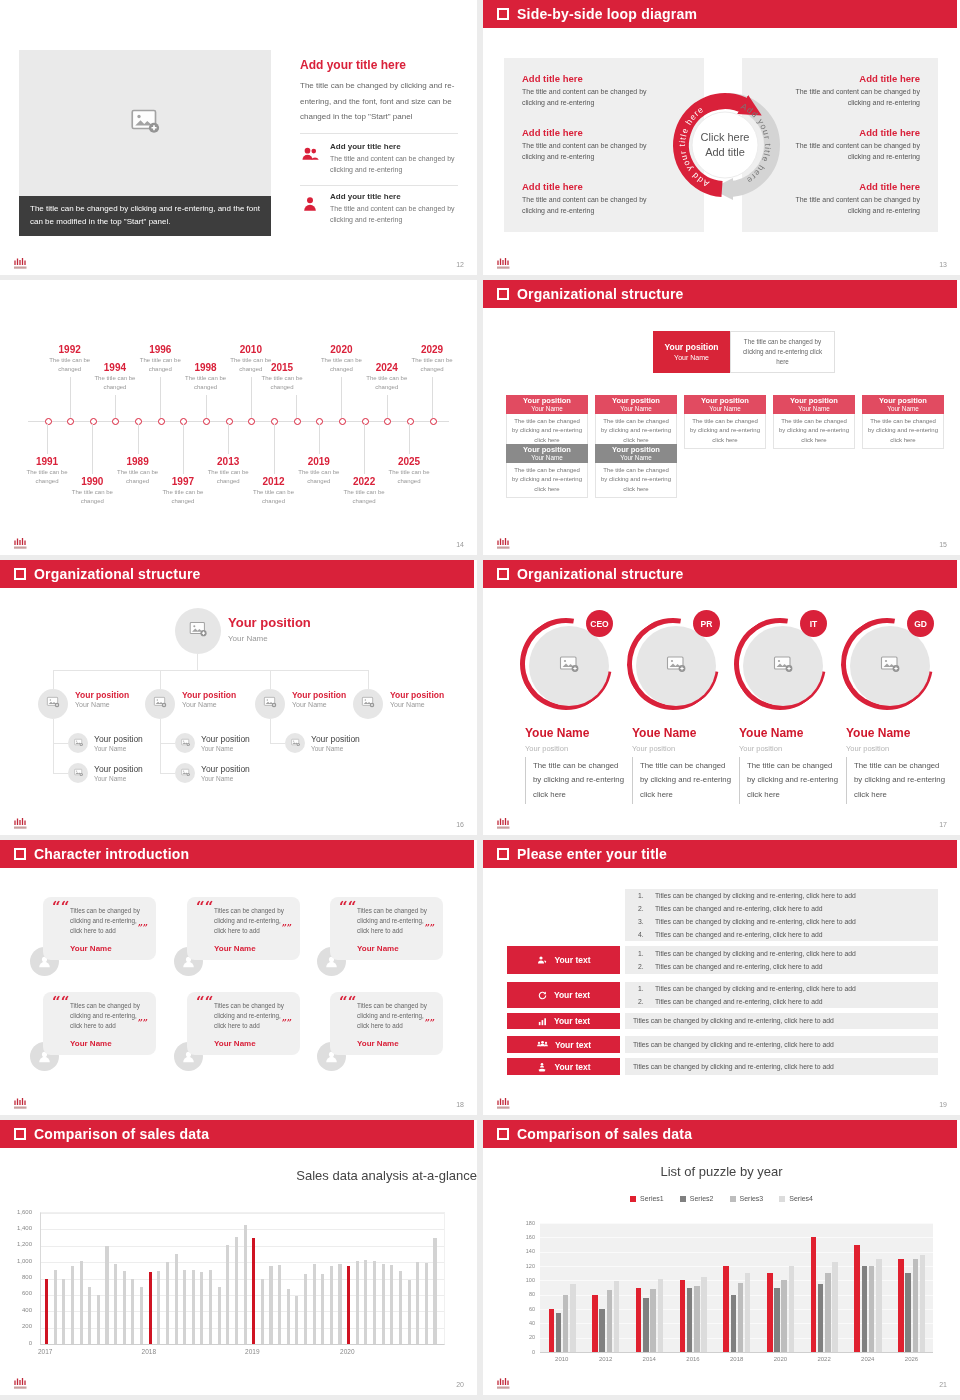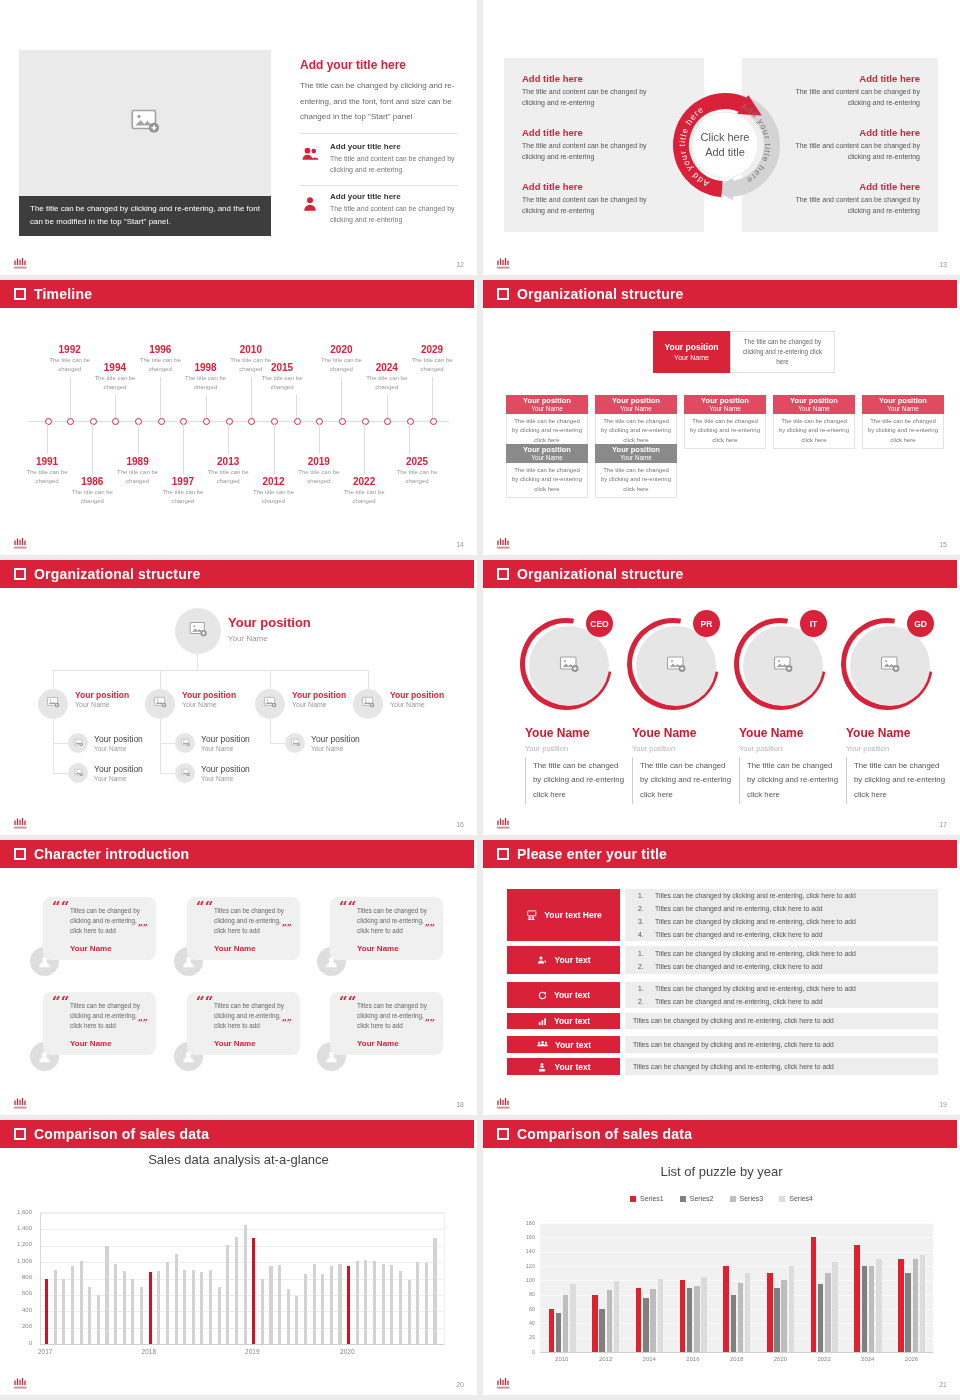--- a/index.html
+++ b/index.html
@@ -110,20 +110,24 @@
             <path d="M5 20a7 7 0 0114 0z"></path>
           </svg></div>
         <div>
           <div class="s12-it">Add your title here</div>
           <div class="s12-ix">The title and content can be changed by clicking and re-entering</div>
         </div>
       </div>
       <div class="hr" style="left: 300px; top: 185px; width: 158px;"></div>
     </section>
   <section class="slide" id="s13" style="left:483px;top:0">
+    <header class="shead">
+        <span class="sq"></span>
+        <span class="stitle">Side-by-side loop diagram</span>
+      </header>
     <span class="spage">13</span>
   <div class="slogo"><svg width="16" height="13" viewBox="0 0 16 13">
           <g stroke="#c0283a" stroke-width="1.3" fill="none">
             <path d="M2 8V3.5M4.5 8V1.5M7 8V3M9.5 8V1M12 8V3.5"></path>
           </g>
           <rect x="1" y="9.5" width="12.5" height="2.2" fill="#c9a0a0"></rect>
         </svg></div>
       <div class="panel" style="left: 21px; width: 200px;">
         <div>
           <div class="p-h">Add title here</div>
@@ -166,24 +170,20 @@
     <path d="M 78 31 A 44 44 0 0 1 78 119" stroke="#d4d4d4" stroke-width="16" fill="none" marker-end="url(#mG)"></path>
     <path d="M 72 119 A 44 44 0 1 1 97 37" stroke="#d9213a" stroke-width="16" fill="none" marker-end="url(#mR)"></path>
     <circle cx="75" cy="75" r="33" fill="#fff" stroke="#ececec"></circle>
     <text x="75" y="71" text-anchor="middle" font-size="11" fill="#555">Click here</text>
     <text x="75" y="86" text-anchor="middle" font-size="11" fill="#555">Add title</text>
     <text font-size="8.5" fill="#fff" letter-spacing="1"><textPath href="#tpL" startOffset="5%">Add your title here</textPath></text>
     <text font-size="8.5" fill="#777" letter-spacing="1"><textPath href="#tpR" startOffset="5%">Add your title here</textPath></text>
   </svg></div>
     </section>
   <section class="slide" id="s14" style="left:0;top:280px">
-    <header class="shead">
-        <span class="sq"></span>
-        <span class="stitle">Timeline</span>
-      </header>
     <span class="spage">14</span>
   <div class="slogo"><svg width="16" height="13" viewBox="0 0 16 13">
           <g stroke="#c0283a" stroke-width="1.3" fill="none">
             <path d="M2 8V3.5M4.5 8V1.5M7 8V3M9.5 8V1M12 8V3.5"></path>
           </g>
           <rect x="1" y="9.5" width="12.5" height="2.2" fill="#c9a0a0"></rect>
         </svg></div>
       <div class="tl-line"></div>
       <div class="tl-dot" style="left: 44.5px;"></div>
       <div class="tl-stem" style="left: 47px; top: 144px; height: 30px;"></div>
@@ -193,21 +193,21 @@
       </div>
       <div class="tl-dot" style="left: 67.15px;"></div>
       <div class="tl-stem" style="left: 69.65px; top: 97px; height: 41px;"></div>
       <div class="tl-item" style="left: 38.65px; top: 64px;">
         <div class="tl-year">1992</div>
         <div class="tl-cap">The title can be changed</div>
       </div>
       <div class="tl-dot" style="left: 89.8px;"></div>
       <div class="tl-stem" style="left: 92.3px; top: 144px; height: 50px;"></div>
       <div class="tl-item" style="left: 61.3px; top: 196px;">
-        <div class="tl-year">1986</div>
+        <div class="tl-year">1990</div>
         <div class="tl-cap">The title can be changed</div>
       </div>
       <div class="tl-dot" style="left: 112.45px;"></div>
       <div class="tl-stem" style="left: 114.95px; top: 115px; height: 23px;"></div>
       <div class="tl-item" style="left: 83.95px; top: 82px;">
         <div class="tl-year">1994</div>
         <div class="tl-cap">The title can be changed</div>
       </div>
       <div class="tl-dot" style="left: 135.1px;"></div>
       <div class="tl-stem" style="left: 137.6px; top: 144px; height: 30px;"></div>
@@ -276,21 +276,21 @@
         <div class="tl-cap">The title can be changed</div>
       </div>
       <div class="tl-dot" style="left: 384.25px;"></div>
       <div class="tl-stem" style="left: 386.75px; top: 115px; height: 23px;"></div>
       <div class="tl-item" style="left: 355.75px; top: 82px;">
         <div class="tl-year">2024</div>
         <div class="tl-cap">The title can be changed</div>
       </div>
       <div class="tl-dot" style="left: 406.9px;"></div>
       <div class="tl-stem" style="left: 409.4px; top: 144px; height: 30px;"></div>
-      <div class="tl-item" style="left: 386px; top: 176px;">
+      <div class="tl-item" style="left: 378px; top: 176px;">
         <div class="tl-year">2025</div>
         <div class="tl-cap">The title can be changed</div>
       </div>
       <div class="tl-dot" style="left: 429.55px;"></div>
       <div class="tl-stem" style="left: 432.05px; top: 97px; height: 41px;"></div>
       <div class="tl-item" style="left: 401.05px; top: 64px;">
         <div class="tl-year">2029</div>
         <div class="tl-cap">The title can be changed</div>
       </div>
     </section>
@@ -657,32 +657,20 @@
         <span class="sq"></span>
         <span class="stitle">Please enter your title</span>
       </header>
     <span class="spage">19</span>
   <div class="slogo"><svg width="16" height="13" viewBox="0 0 16 13">
           <g stroke="#c0283a" stroke-width="1.3" fill="none">
             <path d="M2 8V3.5M4.5 8V1.5M7 8V3M9.5 8V1M12 8V3.5"></path>
           </g>
           <rect x="1" y="9.5" width="12.5" height="2.2" fill="#c9a0a0"></rect>
         </svg></div>
-      <div class="btn19" style="top: 49px; height: 52px;">
-        <div style="display: flex; align-items: center;">
-          <svg width="13" height="13" viewBox="0 0 24 24">
-            <rect x="5" y="3.5" width="15" height="9" rx="1" fill="none" stroke="#fff" stroke-width="1.6"></rect>
-            <circle cx="8.5" cy="15.5" r="2" fill="#fff"></circle>
-            <path d="M5 20.5a3.5 3.5 0 017 0z" fill="#fff"></path>
-            <circle cx="14.5" cy="15.5" r="2" fill="#fff"></circle>
-            <path d="M11 20.5a3.5 3.5 0 017 0z" fill="#fff"></path>
-          </svg>
-        </div>
-        <span class="lb">Your text Here</span>
-      </div>
       <div class="pan19" style="top: 49px; height: 52px;">
         <div class="ln19">
           <span class="no">1.</span>
           <span>Titles can be changed by clicking and re-entering, click here to add</span>
         </div>
         <div class="ln19">
           <span class="no">2.</span>
           <span>Titles can be changed and re-entering, click here to add</span>
         </div>
         <div class="ln19">
@@ -787,21 +775,21 @@
         <span class="sq"></span>
         <span class="stitle">Comparison of sales data</span>
       </header>
     <span class="spage">20</span>
   <div class="slogo"><svg width="16" height="13" viewBox="0 0 16 13">
           <g stroke="#c0283a" stroke-width="1.3" fill="none">
             <path d="M2 8V3.5M4.5 8V1.5M7 8V3M9.5 8V1M12 8V3.5"></path>
           </g>
           <rect x="1" y="9.5" width="12.5" height="2.2" fill="#c9a0a0"></rect>
         </svg></div>
-      <div class="ct" style="top: 32px;">Sales data analysis at-a-glance</div>
+      <div class="ct" style="top: 48px; text-align: right;">Sales data analysis at-a-glance</div>
       <div style="position: absolute; left: 40px; top: 92px; width: 405px; height: 133px; box-sizing: border-box; background: rgb(255, 255, 255); border-width: 1px; border-style: solid; border-color: rgb(240, 240, 240) rgb(240, 240, 240) rgb(207, 207, 207) rgb(217, 217, 217); border-image: initial;">
         <div class="grid" style="left: 0px; width: 403px; top: 114.6px; background: rgb(237, 237, 237);"></div>
         <div class="grid" style="left: 0px; width: 403px; top: 98.3px; background: rgb(237, 237, 237);"></div>
         <div class="grid" style="left: 0px; width: 403px; top: 81.9px; background: rgb(237, 237, 237);"></div>
         <div class="grid" style="left: 0px; width: 403px; top: 65.5px; background: rgb(237, 237, 237);"></div>
         <div class="grid" style="left: 0px; width: 403px; top: 49.1px; background: rgb(237, 237, 237);"></div>
         <div class="grid" style="left: 0px; width: 403px; top: 32.8px; background: rgb(237, 237, 237);"></div>
         <div class="grid" style="left: 0px; width: 403px; top: 16.4px; background: rgb(237, 237, 237);"></div>
         <div class="grid" style="left: 0px; width: 403px; top: 0px; background: rgb(237, 237, 237);"></div>
         <div class="bar" style="left: 4px; width: 3.2px; height: 65.5px; background: rgb(207, 19, 34);"></div>

